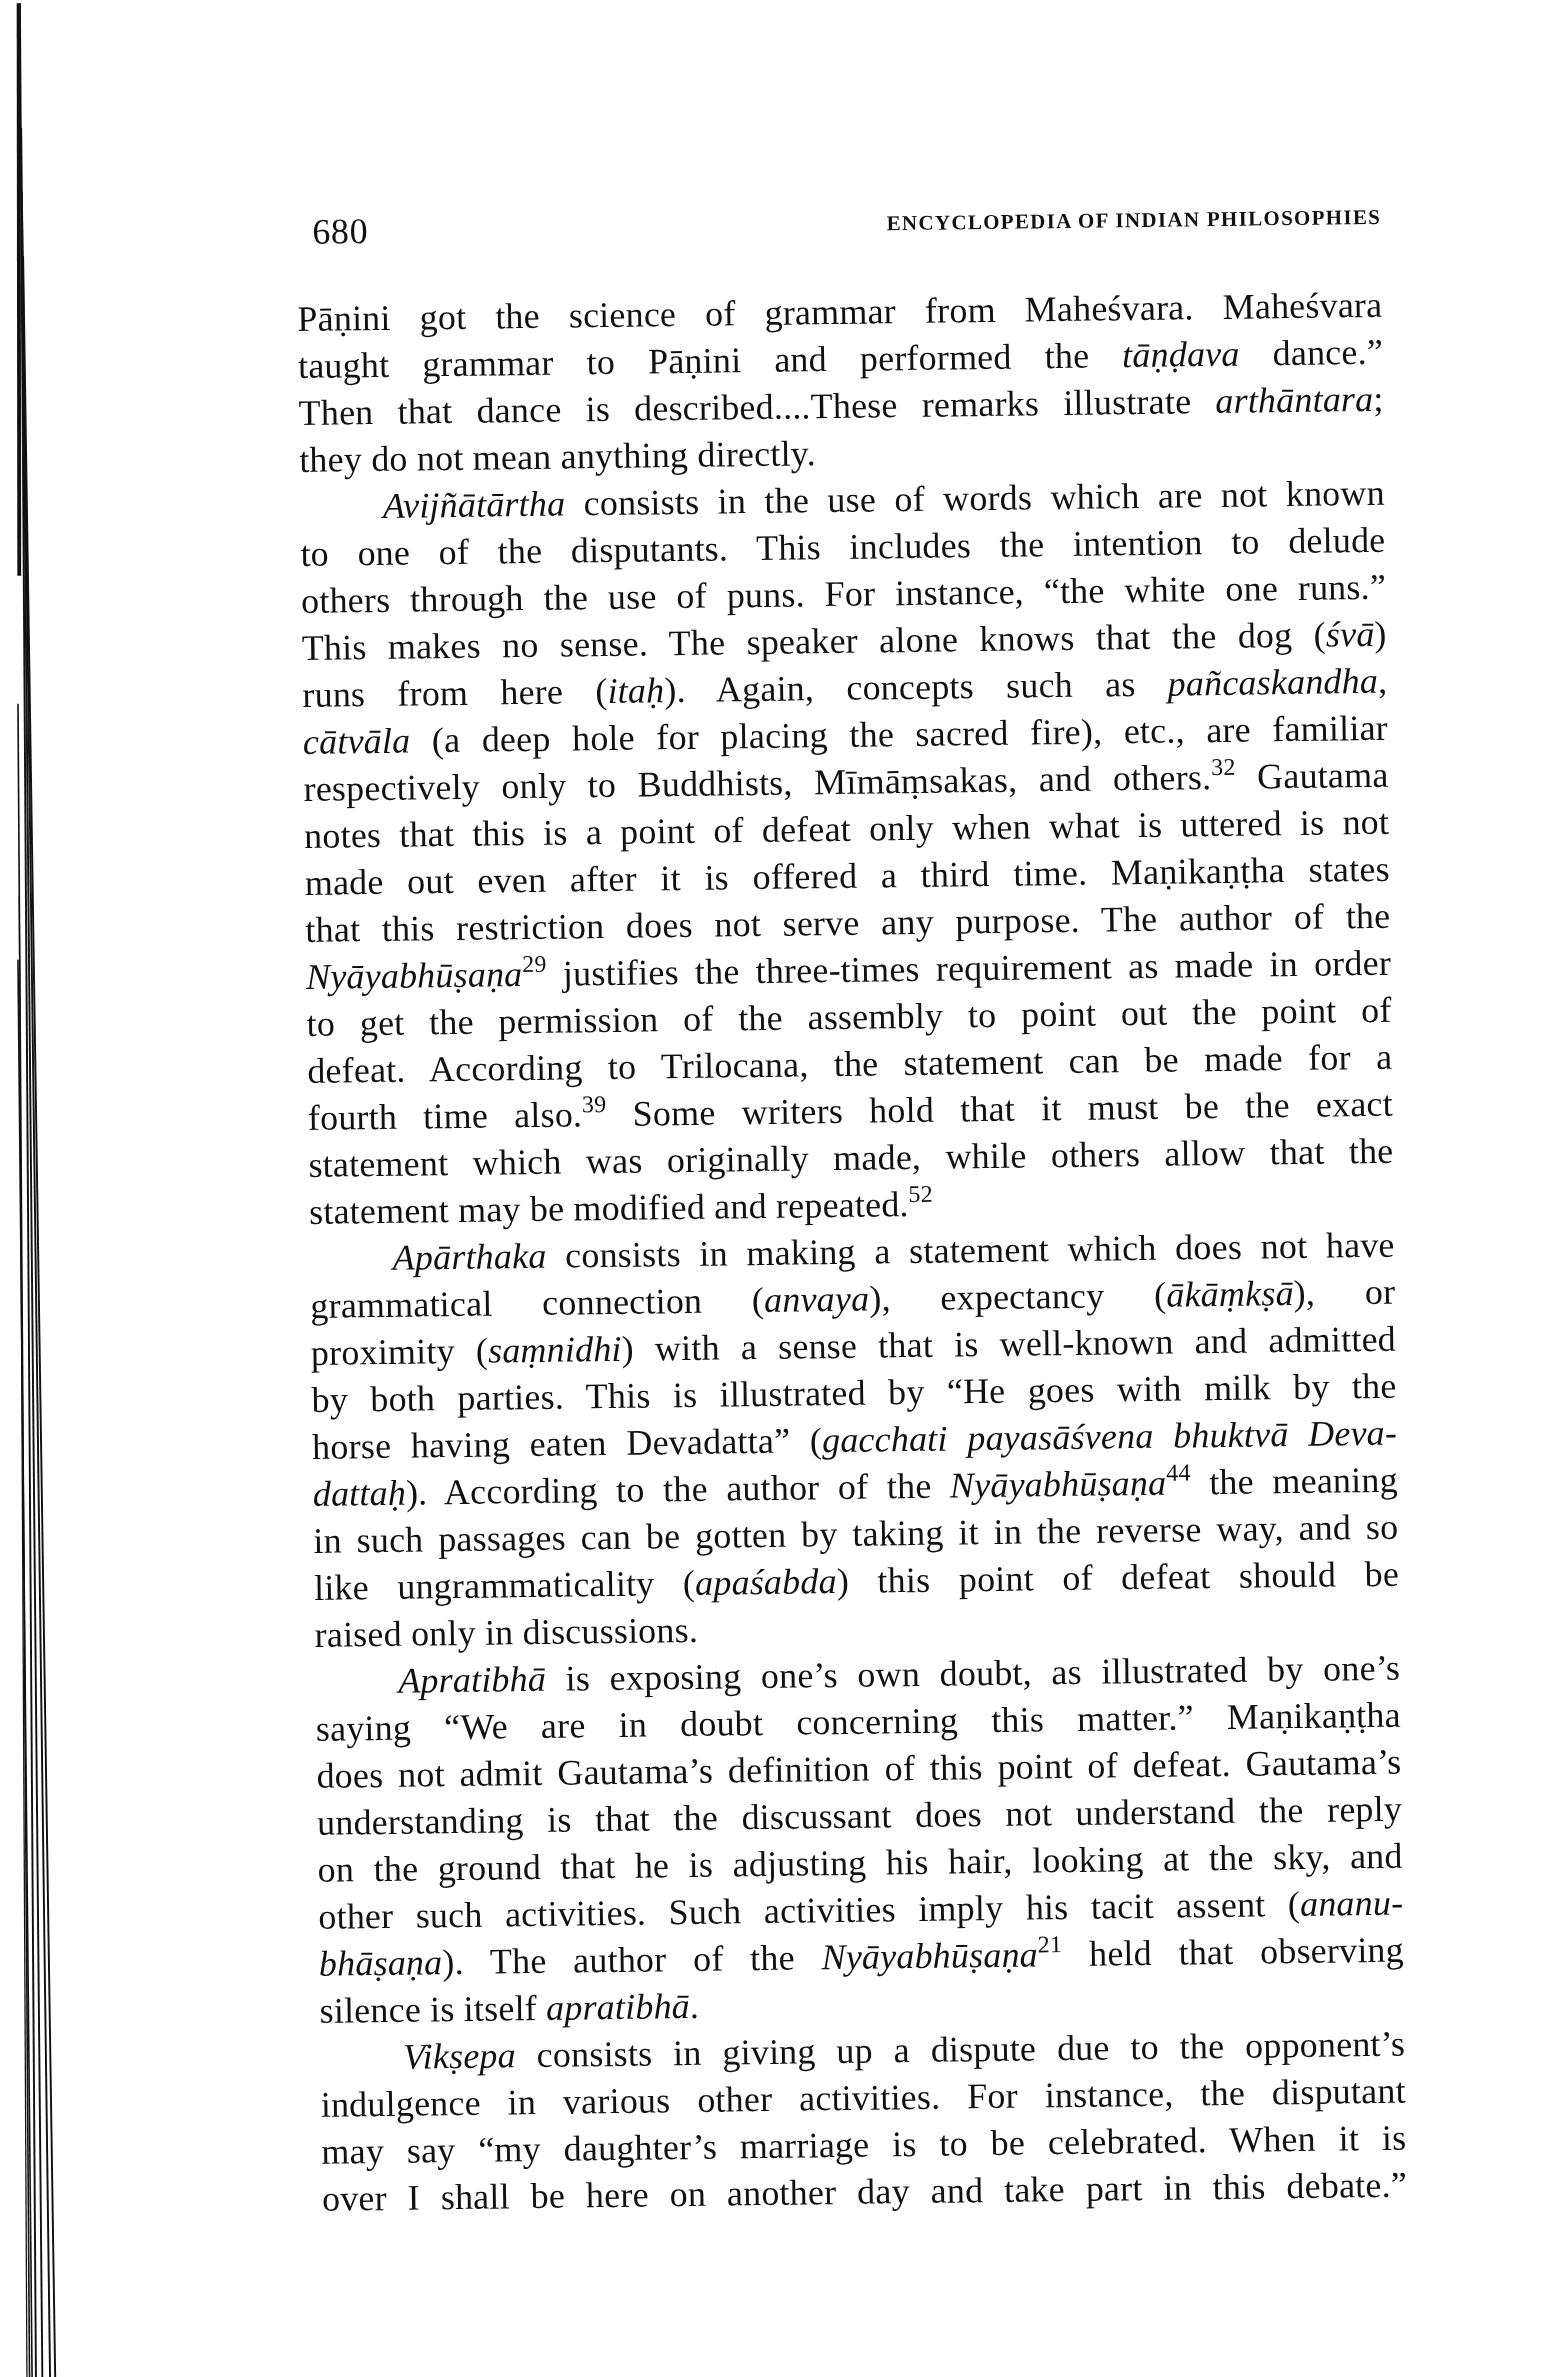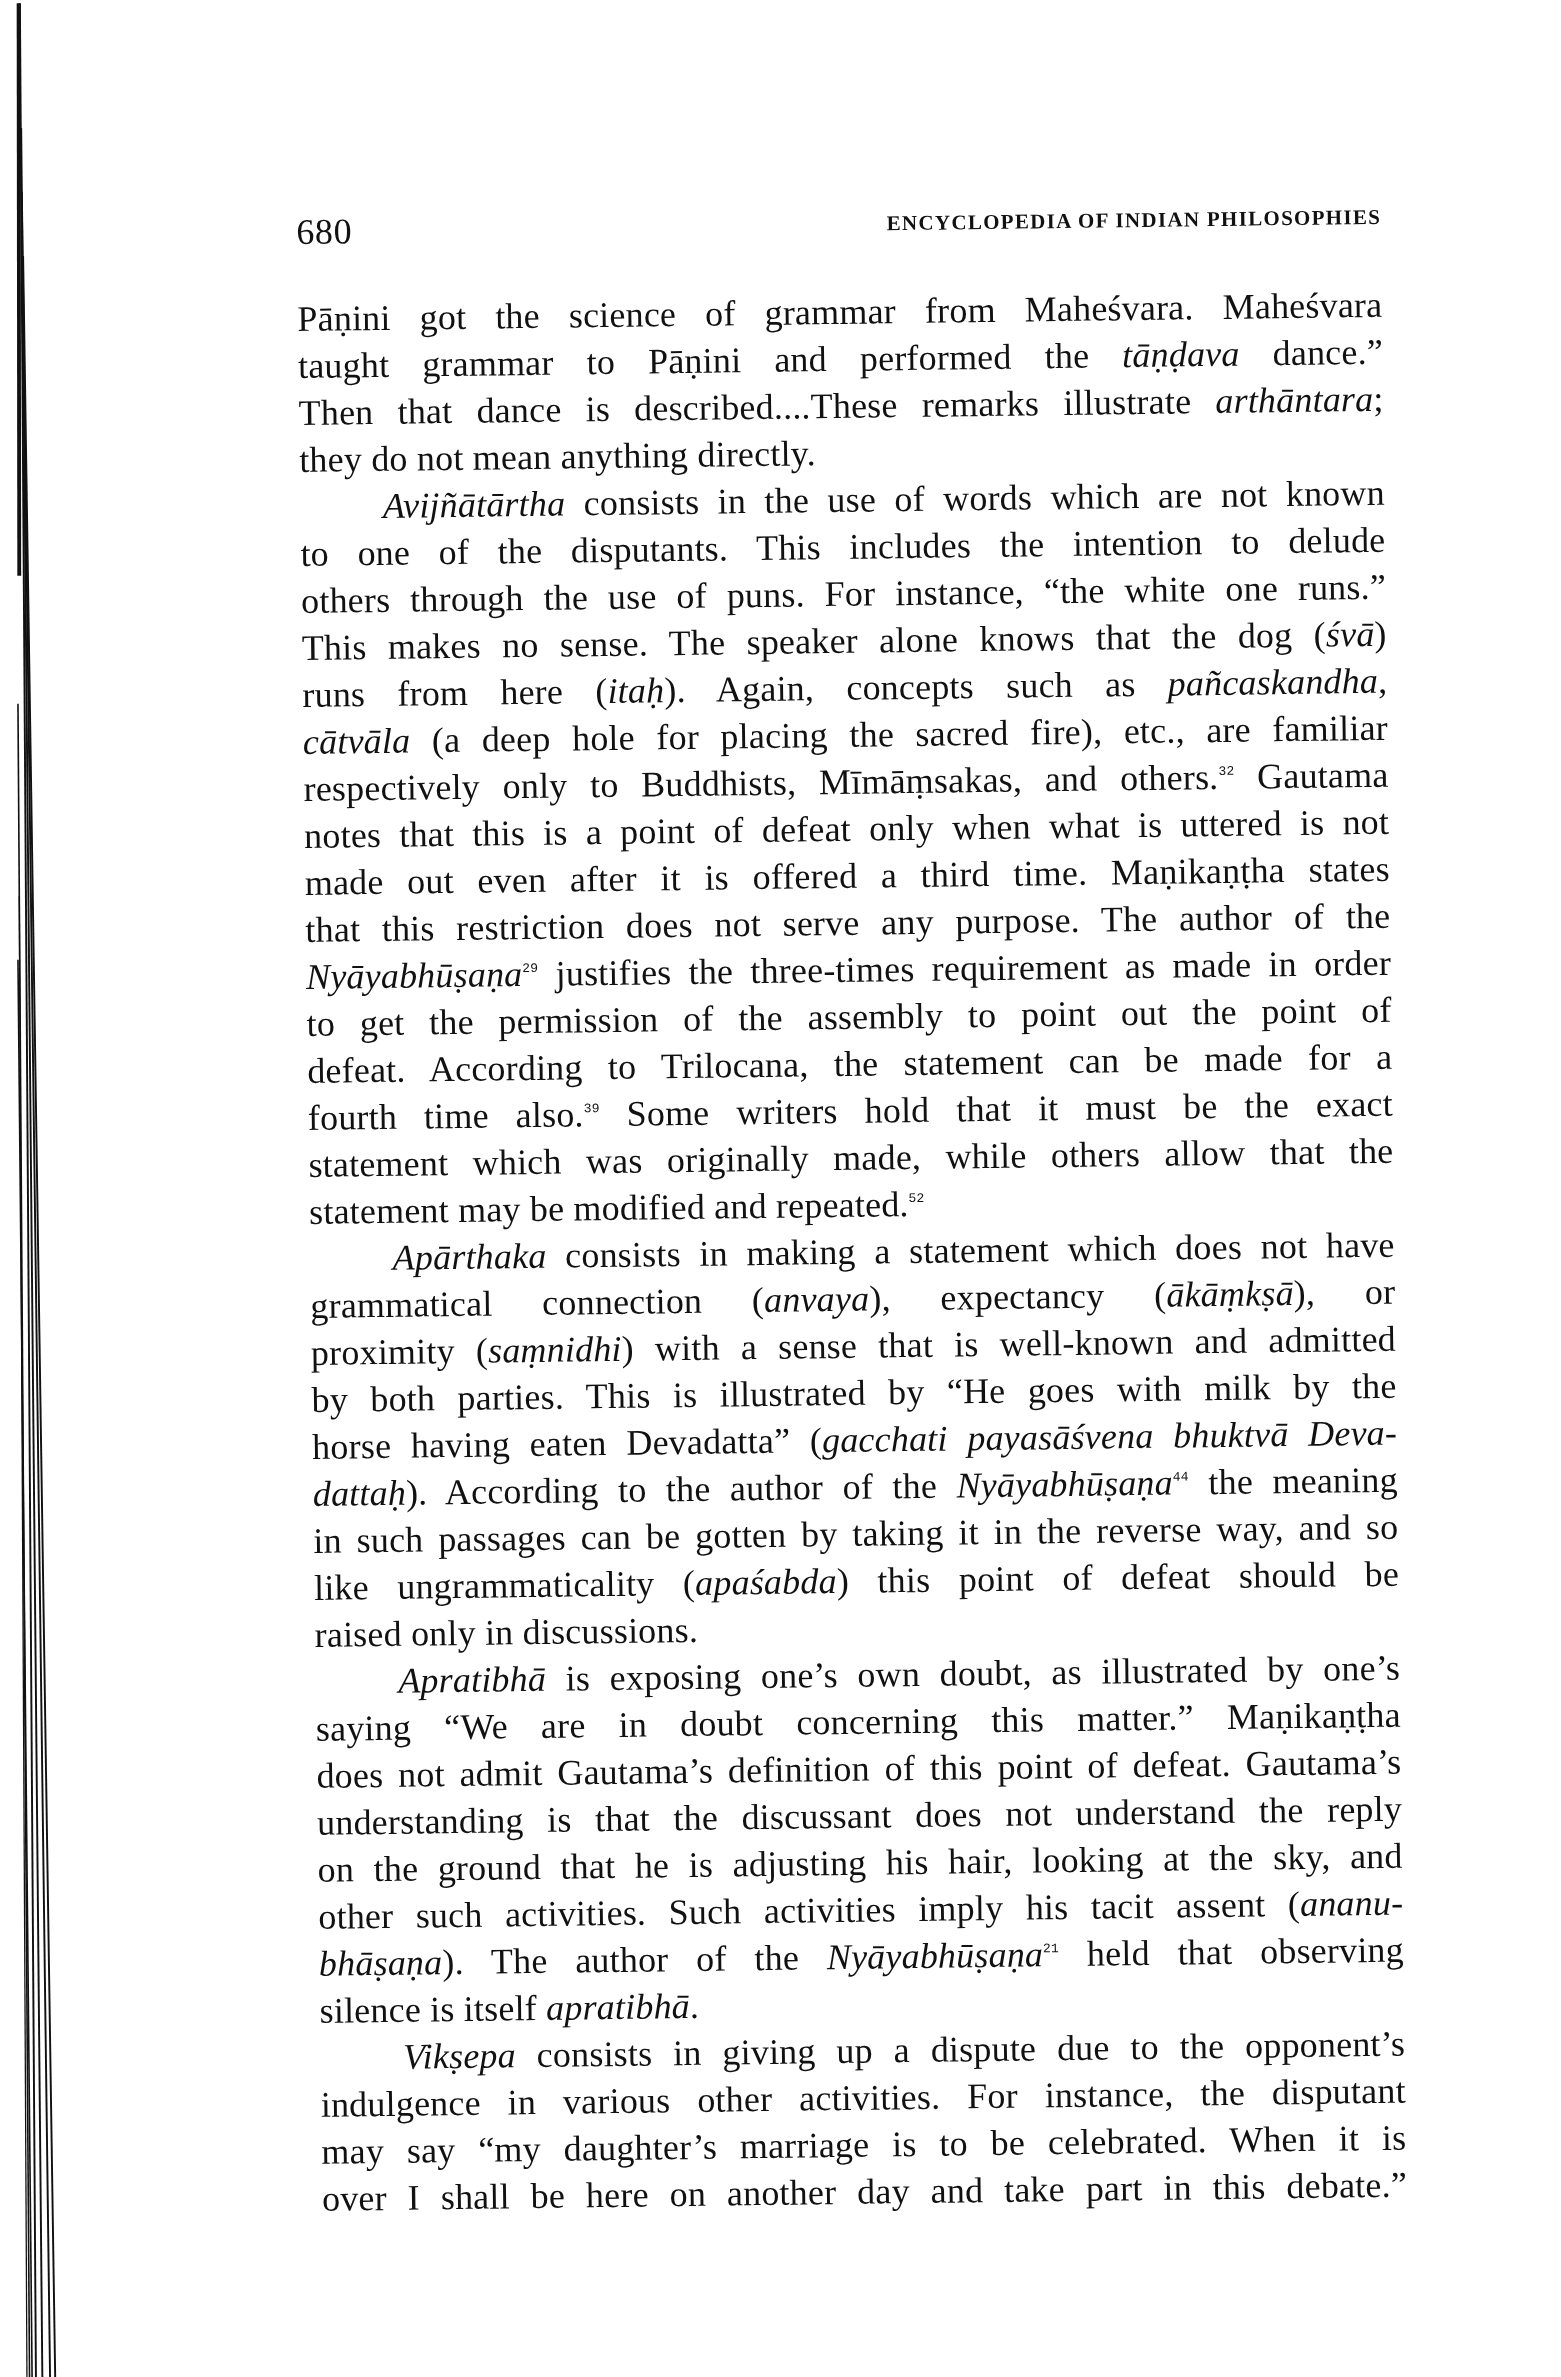--- a/index.html
+++ b/index.html
@@ -4,31 +4,31 @@
   <style>
     html, body { margin: 0; padding: 0; background: #ffffff; }
     body { width: 1562px; height: 2377px; position: relative; overflow: hidden; }
     .binding { position: absolute; left: 0; top: 0; width: 77px; height: 2377px; }
     .page {
       position: absolute; left: 296px; top: 211px; width: 1085px;
       transform: rotate(-0.75deg); transform-origin: 0 0;
       font-family: "Liberation Serif", "DejaVu Serif", serif; color: #111111;
     }
     .running-head { position: relative; height: 45px; }
-    .page-number { position: absolute; left: 0; top: 0; font-size: 36px; letter-spacing: 0.6px; }
+    .page-number { position: absolute; left: 16px; top: 0; font-size: 36px; letter-spacing: 0.6px; }
     .book-title { position: absolute; right: 0; top: 7.7px; font-size: 21px; font-weight: bold; letter-spacing: 1.3px; }
     .body-text { margin-top: 40px; }
     .line {
       font-size: 36px; line-height: 47px; height: 47px; white-space: nowrap;
       text-align: justify; text-align-last: justify; letter-spacing: 0.2px;
     }
     .line.last { text-align-last: left; }
     .line.indent { padding-left: 83px; }
     .line i { font-style: italic; }
-    .line sup { font-size: 13px; line-height: 0; vertical-align: 14px; font-family: Liberation Mono, monospace; }
+    .line sup { font-size: 24px; line-height: 0; vertical-align: 14px; }
   </style>
 </head>
 <body>
 
 <svg class="binding" viewBox="0 0 120 3715" preserveAspectRatio="none">
   <g stroke="#111" fill="none">
     <line x1="29" y1="5" x2="30" y2="900" stroke-width="6"></line>
     <line x1="31" y1="5" x2="56" y2="3715" stroke-width="3"></line>
     <line x1="33" y1="200" x2="66" y2="3715" stroke-width="3"></line>
     <line x1="34" y1="300" x2="78" y2="3715" stroke-width="3"></line>

